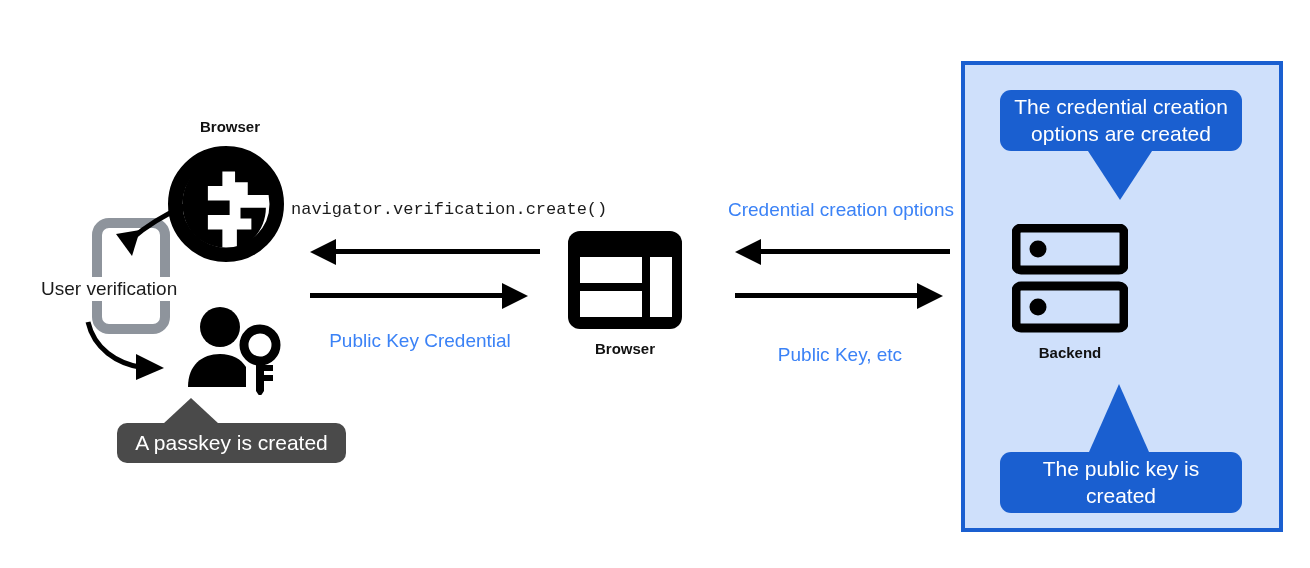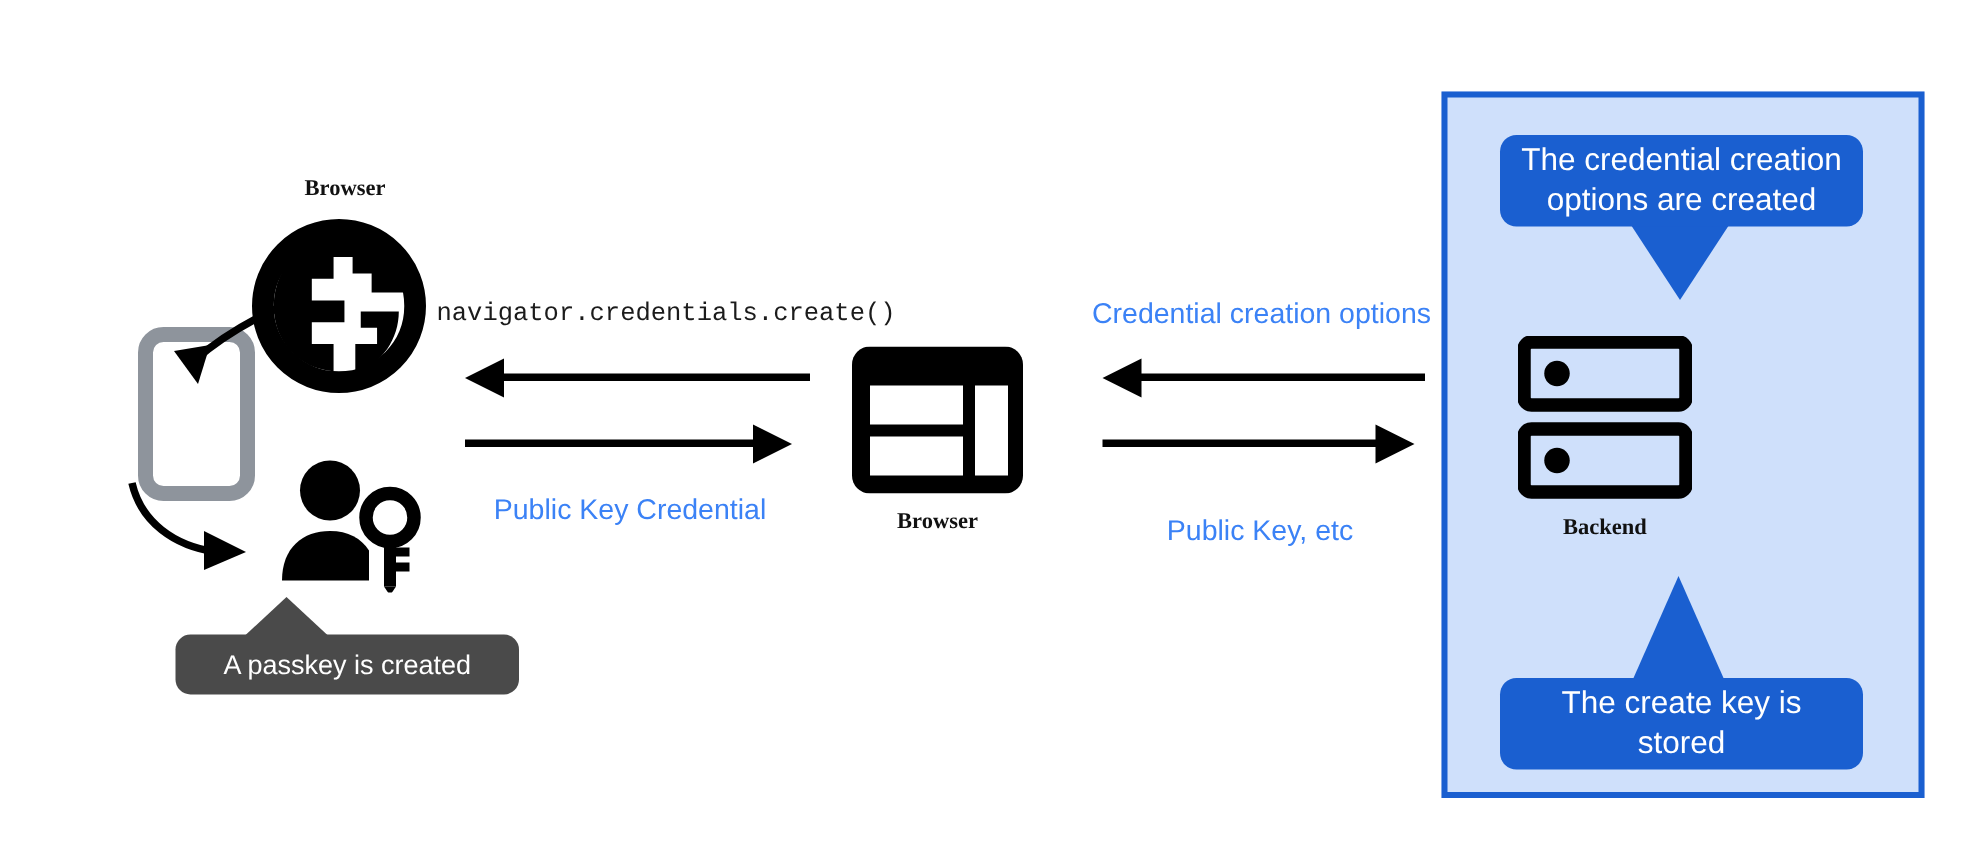--- a/index.html
+++ b/index.html
@@ -16,21 +16,21 @@
     width: 1310px;
     height: 568px;
     background: #ffffff;
     overflow: hidden;
     padding-left: 20px;
   }
   .abs { position: absolute; }
 
   
   .label-bold {
-    font-family: Liberation Serif, serif;
+    font-family: Liberation Sans, sans-serif;
     font-weight: bold;
     font-size: 15px;
     color: #111111;
     text-align: center;
     white-space: nowrap;
   }
   .label-plain {
     font-family: "Liberation Sans", sans-serif;
     font-weight: normal;
     font-size: 19px;
@@ -105,21 +105,21 @@
     border-left: 30px solid transparent;
     border-right: 30px solid transparent;
     border-bottom: 68px solid #1a5fd0;
   }
   .callout-dark {
     position: absolute;
     background: #4a4a4a;
     border-radius: 10px;
     color: #ffffff;
     font-family: "Liberation Sans", sans-serif;
-    font-size: 18px;
+    font-size: 21px;
     text-align: center;
     display: flex;
     align-items: center;
     justify-content: center;
     padding: 6px 18px;
     box-sizing: border-box;
   }
   .callout-dark-tail {
     position: absolute;
     width: 0; height: 0;
@@ -156,21 +156,21 @@
       <rect x="4" y="62" width="108" height="42" rx="5" ry="5" fill="none" stroke="#000000" stroke-width="9"></rect>
       <circle cx="26" cy="83" r="8.5" fill="#000000"></circle>
     </svg>
   </div>
 
   <div class="abs label-bold" style="left:1010px; top:344px; width:120px;">Backend</div>
 
   <div class="callout-tail-up" style="left:1089px; top:384px;"></div>
 
   <div class="callout-blue" style="left:1000px; top:452px; width:242px; height:61px;">
-    <span>The create key is stored</span>
+    <span>The public key is created</span>
   </div>
 
   <div class="abs label-bold" style="left:170px; top:118px; width:120px;">Browser</div>
 
   <div class="abs" style="left:168px; top:146px; width:116px; height:116px;">
     <svg width="116" height="116" viewBox="0 0 64 64" aria-hidden="true">
       <circle cx="32" cy="32" r="28" fill="none" stroke="#000000" stroke-width="8"></circle>
       <path fill="#000000" d="M32 6
         C 44 6 54 16 56 27
         L 44 27 L 44 20 L 37 20 L 37 14 L 30 14 L 30 22 L 22 22
@@ -188,20 +188,21 @@
     </svg>
   </div>
 
   <div class="abs" style="left:88px; top:200px; width:110px; height:80px;">
     <svg width="110" height="80" viewBox="0 0 110 80" aria-hidden="true">
       <path d="M100 4 C 78 14 58 26 42 40" fill="none" stroke="#000000" stroke-width="5"></path>
       <path d="M44 56 L 28 34 L 52 30 Z" fill="#000000"></path>
     </svg>
   </div>
 
+  <div class="abs label-overlay" style="left:38px; top:277px;">User verification</div>
 
   <div class="abs" style="left:78px; top:318px; width:110px; height:70px;">
     <svg width="110" height="70" viewBox="0 0 110 70" aria-hidden="true">
       <path d="M10 4 C 16 30 38 46 66 50" fill="none" stroke="#000000" stroke-width="5"></path>
       <path d="M58 36 L 86 50 L 58 62 Z" fill="#000000"></path>
     </svg>
   </div>
 
   <div class="abs" style="left:180px; top:305px; width:110px; height:90px;">
     <svg width="110" height="90" viewBox="0 0 110 90" aria-hidden="true">
@@ -214,21 +215,21 @@
       <path d="M76 86 L 84 86 L 80 92 Z" fill="#000000"></path>
     </svg>
   </div>
 
   <div class="callout-dark-tail" style="left:163px; top:398px;"></div>
 
   <div class="callout-dark" style="left:117px; top:423px; width:229px; height:40px;">
     <span>A passkey is created</span>
   </div>
 
-  <div class="abs label-mono" style="left:291px; top:200px;">navigator.credentials.create()</div>
+  <div class="abs label-mono" style="left:291px; top:200px;">navigator.verification.create()</div>
 
   <div class="abs" style="left:310px; top:238px; width:230px; height:28px;">
     <div class="arrow-head left" style="left:0px; top:1px;"></div>
     <div class="arrow-line" style="left:24px; top:11px; width:206px;"></div>
   </div>
 
   <div class="abs" style="left:310px; top:282px; width:220px; height:28px;">
     <div class="arrow-line" style="left:0px; top:11px; width:196px;"></div>
     <div class="arrow-head right" style="left:192px; top:1px;"></div>
   </div>

